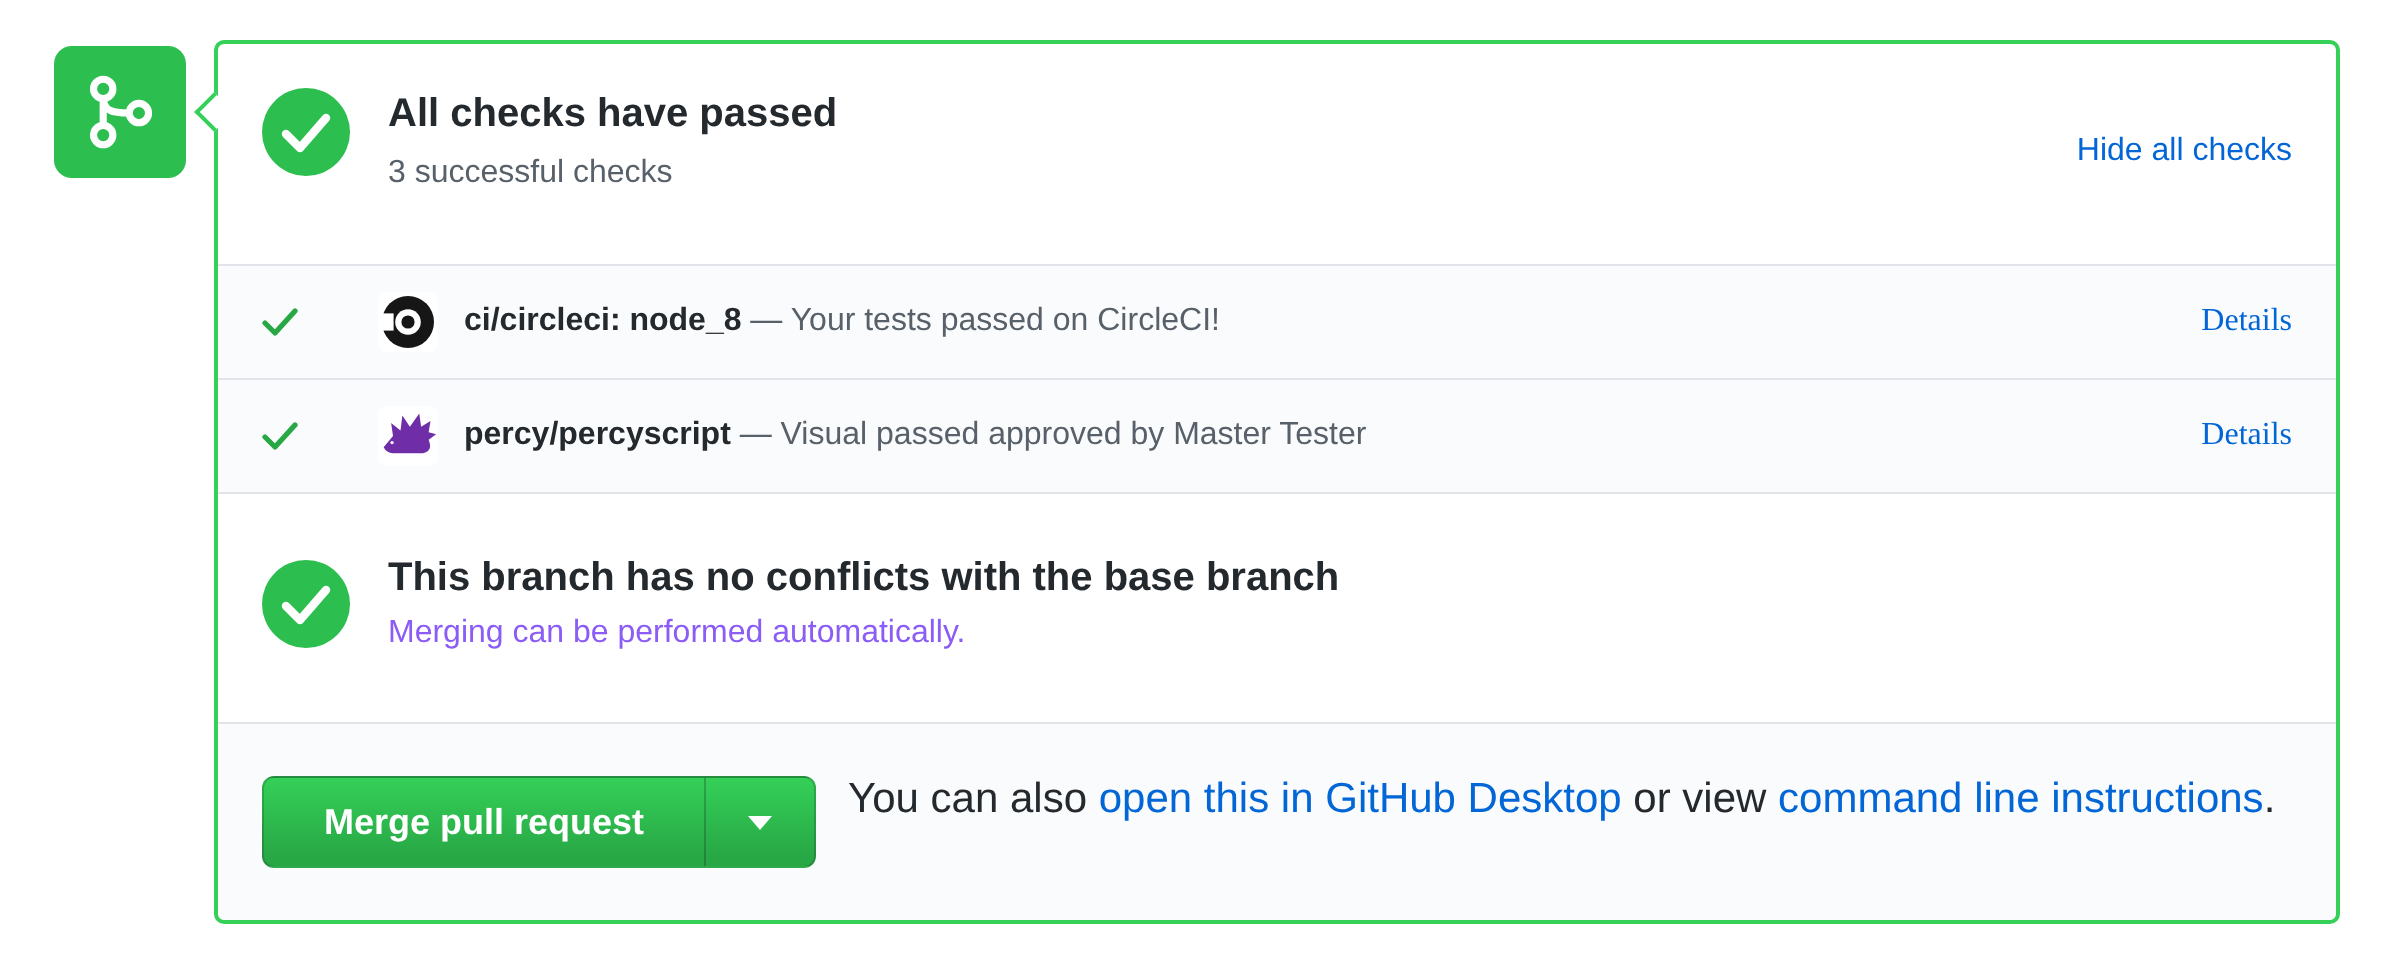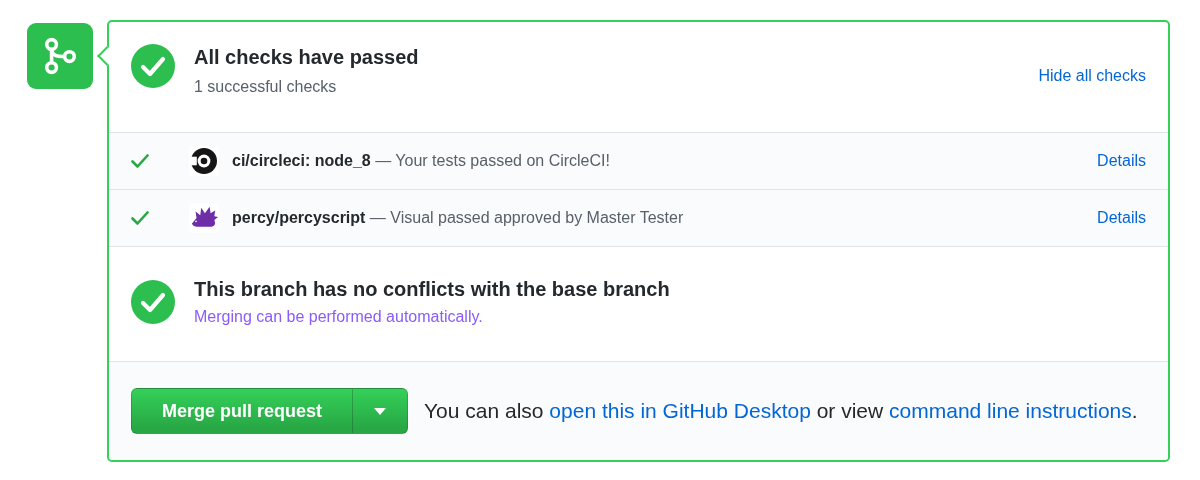--- a/index.html
+++ b/index.html
@@ -50,31 +50,31 @@
   .row-check { flex:none; width:18px; height:14px; display:block; }
   .service-icon {
     flex:none; width:30px; height:30px; margin-left:40px;
     background:#fff; border-radius:4px;
     display:flex; align-items:center; justify-content:center;
   }
   .check-text { flex:1; min-width:0; margin:0 12px 0 13px; font-size:16px; line-height:24px;
                 white-space:nowrap; overflow:hidden; }
   .check-name { font-weight:bold; color:#24292e; }
   .check-desc { color:#586069; }
-  .details-link { font-size:16px; flex:none; }
+  .details-link { font-size:16px; flex:none;font-family:Liberation Serif, serif; }
 
   
   .branch-status { padding:28px 22px 32px; border-top:1px solid #e1e4e8; align-items:center; }
   .branch-status .status-title { line-height:28px; }
   .branch-sub { margin:2px 0 0; font-size:16px; line-height:24px; color:#8b5cf6; }
 
   
   .merge-footer {
     padding:26px 22px; background:#fafbfc; border-top:1px solid #e1e4e8;
-    border-radius:0 0 4px 4px; align-items:center;
+    border-radius:0 0 4px 4px; align-items:flex-start;
   }
   .btn-group { display:flex; flex:none; }
   .merge-btn {
     height:46px; padding:0 30px; font-family:inherit;
     font-size:18px; font-weight:bold; color:#fff; cursor:pointer;
     background:linear-gradient(-180deg,#34d058 0%,#28a745 90%);
     border:1px solid rgba(27,31,35,0.2); border-right:none;
     border-radius:6px 0 0 6px;
   }
   .merge-caret-btn {
@@ -111,21 +111,21 @@
   <div class="tail"></div>
 
   <section class="checks-header">
     <div class="status-circle">
       <svg width="44" height="44" viewBox="0 0 44 44" fill="none">
         <polyline points="12,23 19,30 32,15" stroke="#fff" stroke-width="4.2" stroke-linecap="round" stroke-linejoin="round"></polyline>
       </svg>
     </div>
     <div class="status-texts">
       <h3 class="status-title">All checks have passed</h3>
-      <p class="status-sub">1 successful checks</p>
+      <p class="status-sub">3 successful checks</p>
     </div>
     <a class="link hide-link" href="#">Hide all checks</a>
   </section>
 
   <section class="check-row">
     <span style="display:flex;flex:none;">
       <svg class="row-check" viewBox="0 0 18 14" fill="none">
         <polyline points="1.5,7.5 6.5,12.5 16.5,1.5" stroke="#28a745" stroke-width="2.6" stroke-linecap="round" stroke-linejoin="round"></polyline>
       </svg>
     </span>

